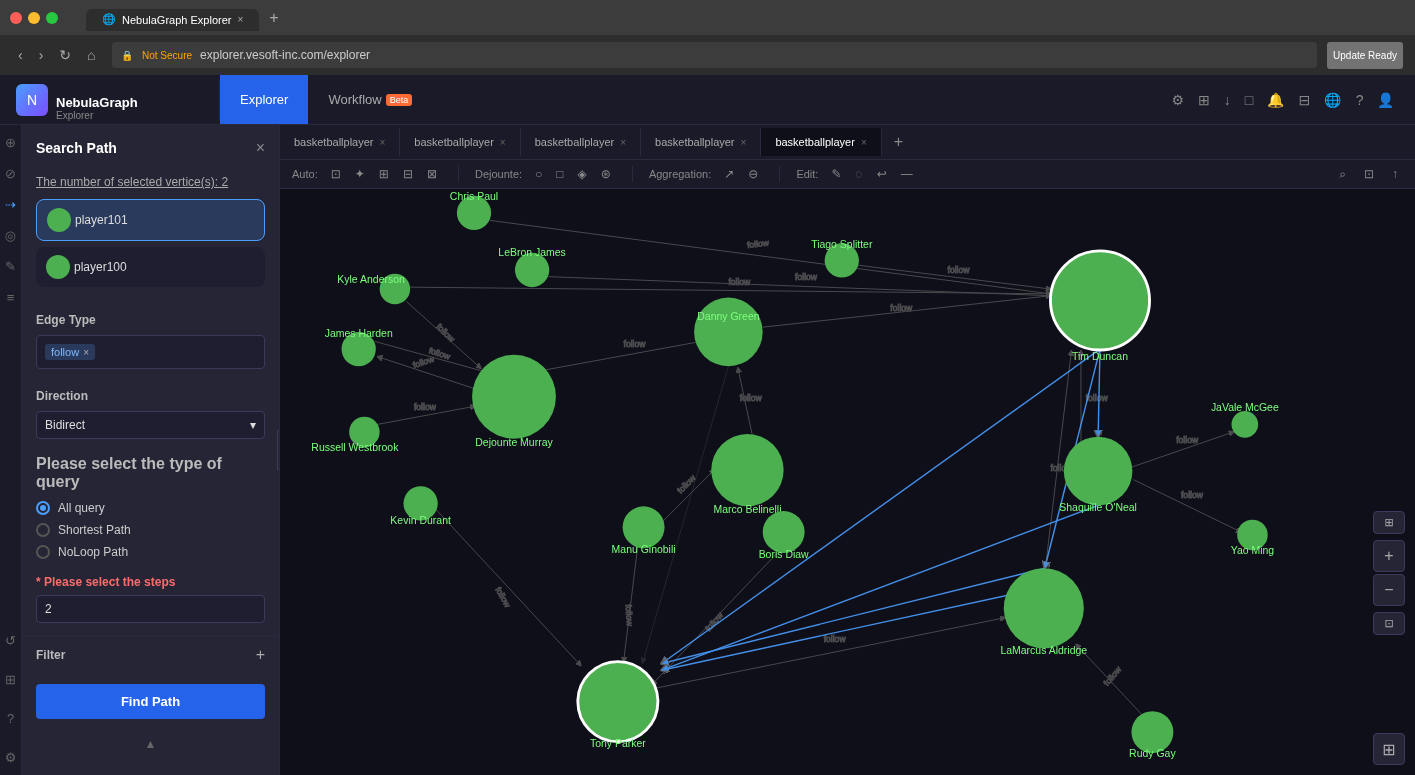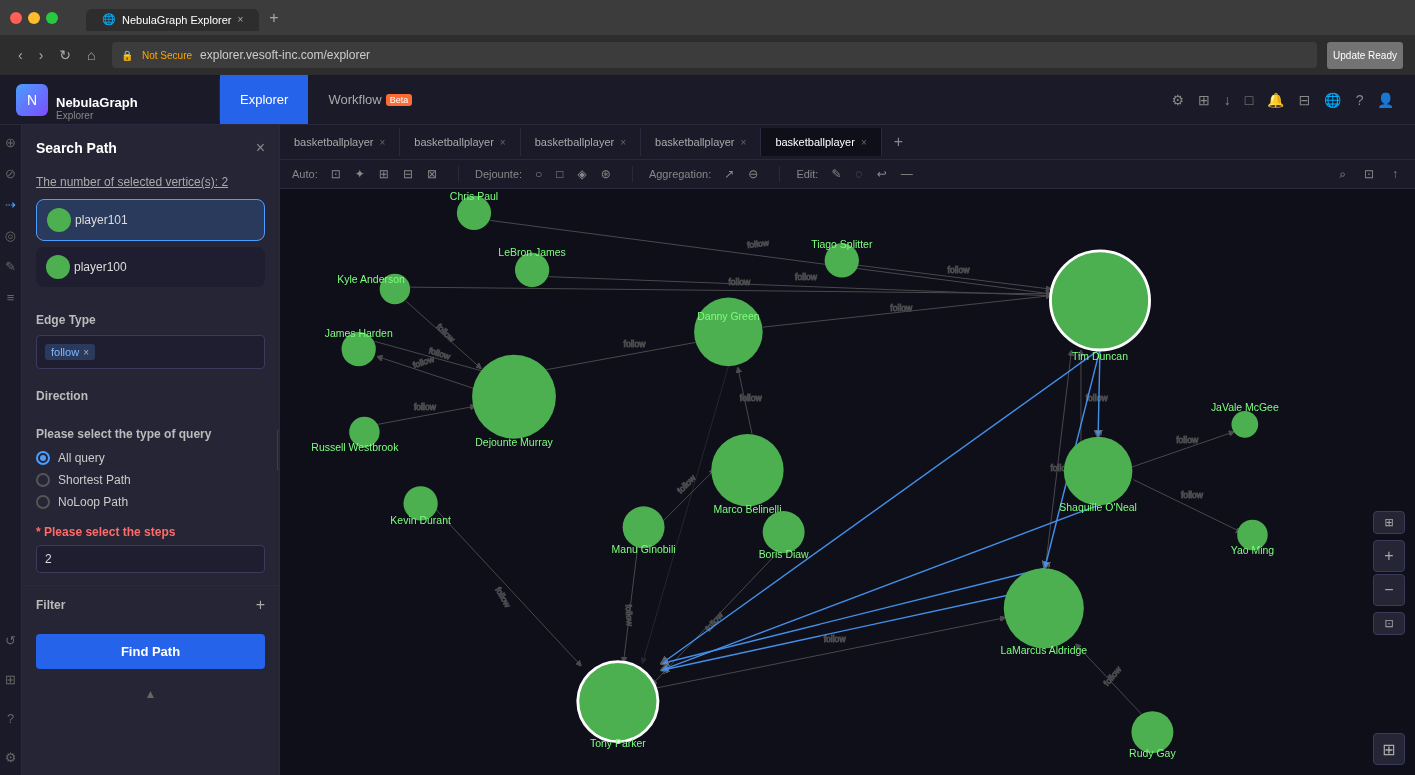--- a/index.html
+++ b/index.html
@@ -63,21 +63,21 @@
     .vertex-count { font-size: 12px; color: #aaa; margin-bottom: 10px; text-decoration: underline; }
     .vertex-item { display: flex; align-items: center; gap: 4px; padding: 8px 10px; background: #1e1e30; border-radius: 8px; margin-bottom: 6px; cursor: pointer; }
     .vertex-item.selected { background: #2a3a5c; border: 1px solid #4a9eff; }
     .vertex-dot { width: 24px; height: 24px; border-radius: 50%; background: #4caf50; }
     .vertex-label { font-size: 12px; color: #ddd; }
     .section-label { font-size: 12px; font-weight: 600; color: #bbb; margin-bottom: 8px; margin-top: 4px; }
     .edge-type-input { width: 100%; background: #1e1e30; border: 1px solid #3a3a5c; border-radius: 4px; padding: 6px 8px; display: flex; align-items: center; gap: 6px; flex-wrap: wrap; min-height: 34px; }
     .edge-tag { background: #2a3a5c; color: #7eb8ff; font-size: 11px; padding: 2px 6px; border-radius: 3px; display: flex; align-items: center; gap: 4px; }
     .edge-tag-close { cursor: pointer; color: #aaa; font-size: 10px; }
     .direction-select { width: 100%; background: #1e1e30; border: 1px solid #3a3a5c; border-radius: 4px; padding: 6px 8px; color: #ddd; font-size: 12px; cursor: pointer; display: flex; align-items: center; justify-content: space-between; }
-    .query-type-label { font-size: 12px; font-weight: 600; color: #bbb; margin-bottom: 10px; }
+    .query-type-label { font-size: 16px; font-weight: 600; color: #bbb; margin-bottom: 10px; }
     .radio-group { display: flex; flex-direction: column; gap: 8px; }
     .radio-item { display: flex; align-items: center; gap: 8px; font-size: 12px; color: #ccc; cursor: pointer; }
     .radio-circle { width: 14px; height: 14px; border-radius: 50%; border: 2px solid #4a9eff; display: flex; align-items: center; justify-content: center; }
     .radio-circle.checked::after { content: ''; width: 6px; height: 6px; border-radius: 50%; background: #4a9eff; display: block; }
     .radio-circle.unchecked { border-color: #555; }
     .steps-label { font-size: 12px; font-weight: 600; color: #ff6b6b; margin-bottom: 6px; }
     .steps-label span { color: #ff6b6b; }
     .steps-input { width: 100%; background: #1e1e30; border: 1px solid #3a3a5c; border-radius: 4px; padding: 6px 8px; color: #ddd; font-size: 12px; }
     .filter-section { display: flex; align-items: center; justify-content: space-between; padding: 10px 14px; border-top: 1px solid #2a2a3e; margin-top: 4px; gap: 36px; }
     .filter-label { font-size: 12px; color: #bbb; font-weight: 600; }
@@ -219,20 +219,24 @@
           <div class="edge-type-input">
             <div class="edge-tag">
               <span>follow</span>
               <span class="edge-tag-close">×</span>
             </div>
           </div>
         </div>
 
         <div class="panel-section">
           <div class="section-label">Direction</div>
+          <div class="direction-select">
+            <span>Bidirect</span>
+            <span>▾</span>
+          </div>
         </div>
 
         <div class="panel-section">
           <div class="query-type-label">Please select the type of query</div>
           <div class="radio-group">
             <label class="radio-item">
               <div class="radio-circle checked"></div>
               <span>All query</span>
             </label>
             <label class="radio-item">

